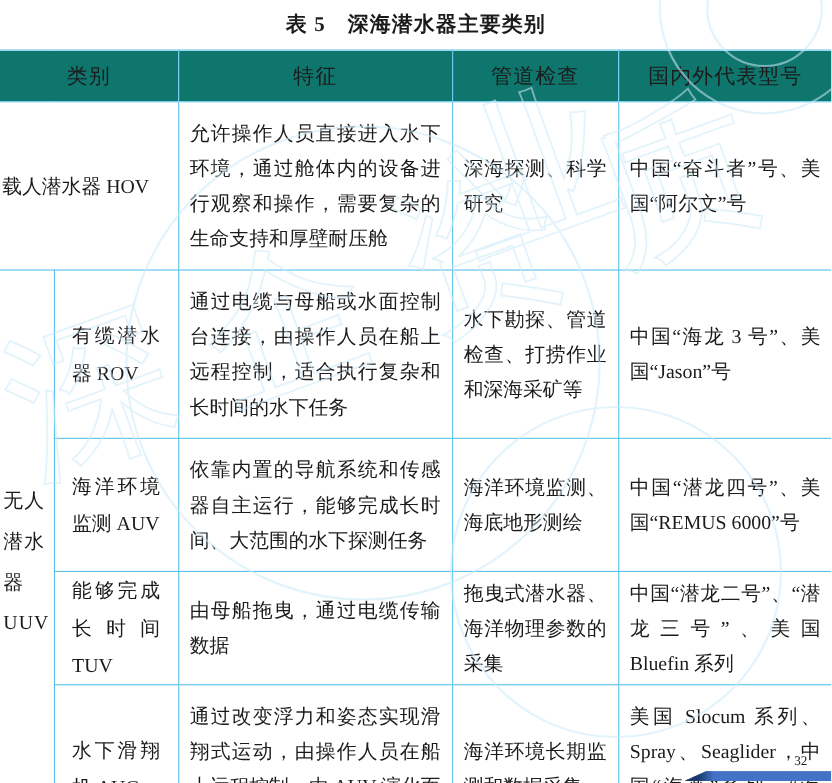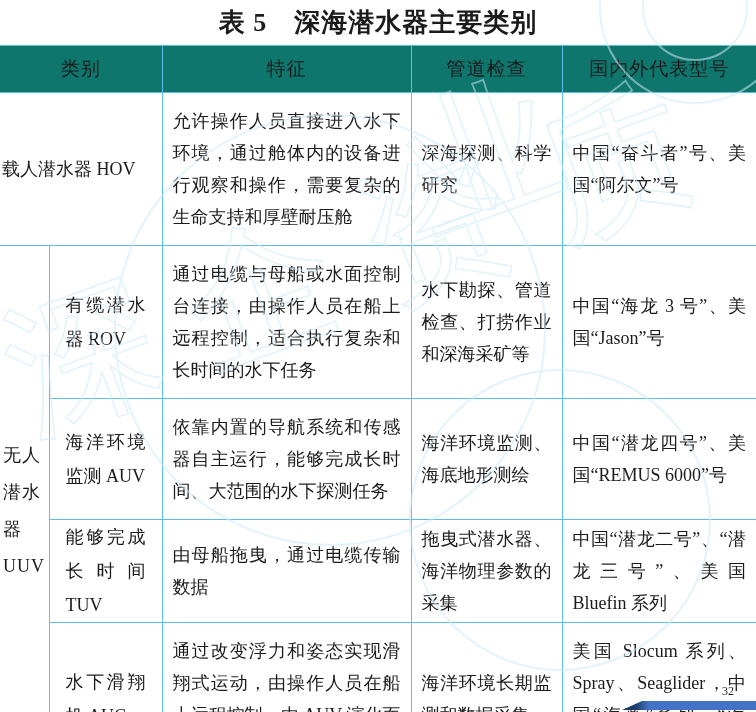--- a/index.html
+++ b/index.html
@@ -5,21 +5,21 @@
   html,body{margin:0;padding:0;background:#fff;}
   .page{
     position:relative;width:756px;height:712px;background:#ffffff;overflow:hidden;
     font-family:"Liberation Serif","DejaVu Serif",serif;color:#1b1b1b;
   }
   
   .watermark{position:absolute;inset:0;z-index:6;pointer-events:none;opacity:.55;}
   
   .doc-title{
     position:absolute;top:6px;left:0;width:756px;height:34px;
-    text-align:center;font-size:26px;font-weight:bold;letter-spacing:1px;line-height:34px;
+    text-align:center;font-size:19px;font-weight:bold;letter-spacing:1px;line-height:34px;
   }
   
   table.main{
     position:absolute;top:45px;left:0;width:756px;
     border-collapse:collapse;table-layout:fixed;z-index:2;
   }
   table.main td,table.main th{
     border:1px solid #5ac0e8;font-weight:normal;
     font-size:18px;vertical-align:middle;overflow:hidden;
   }

